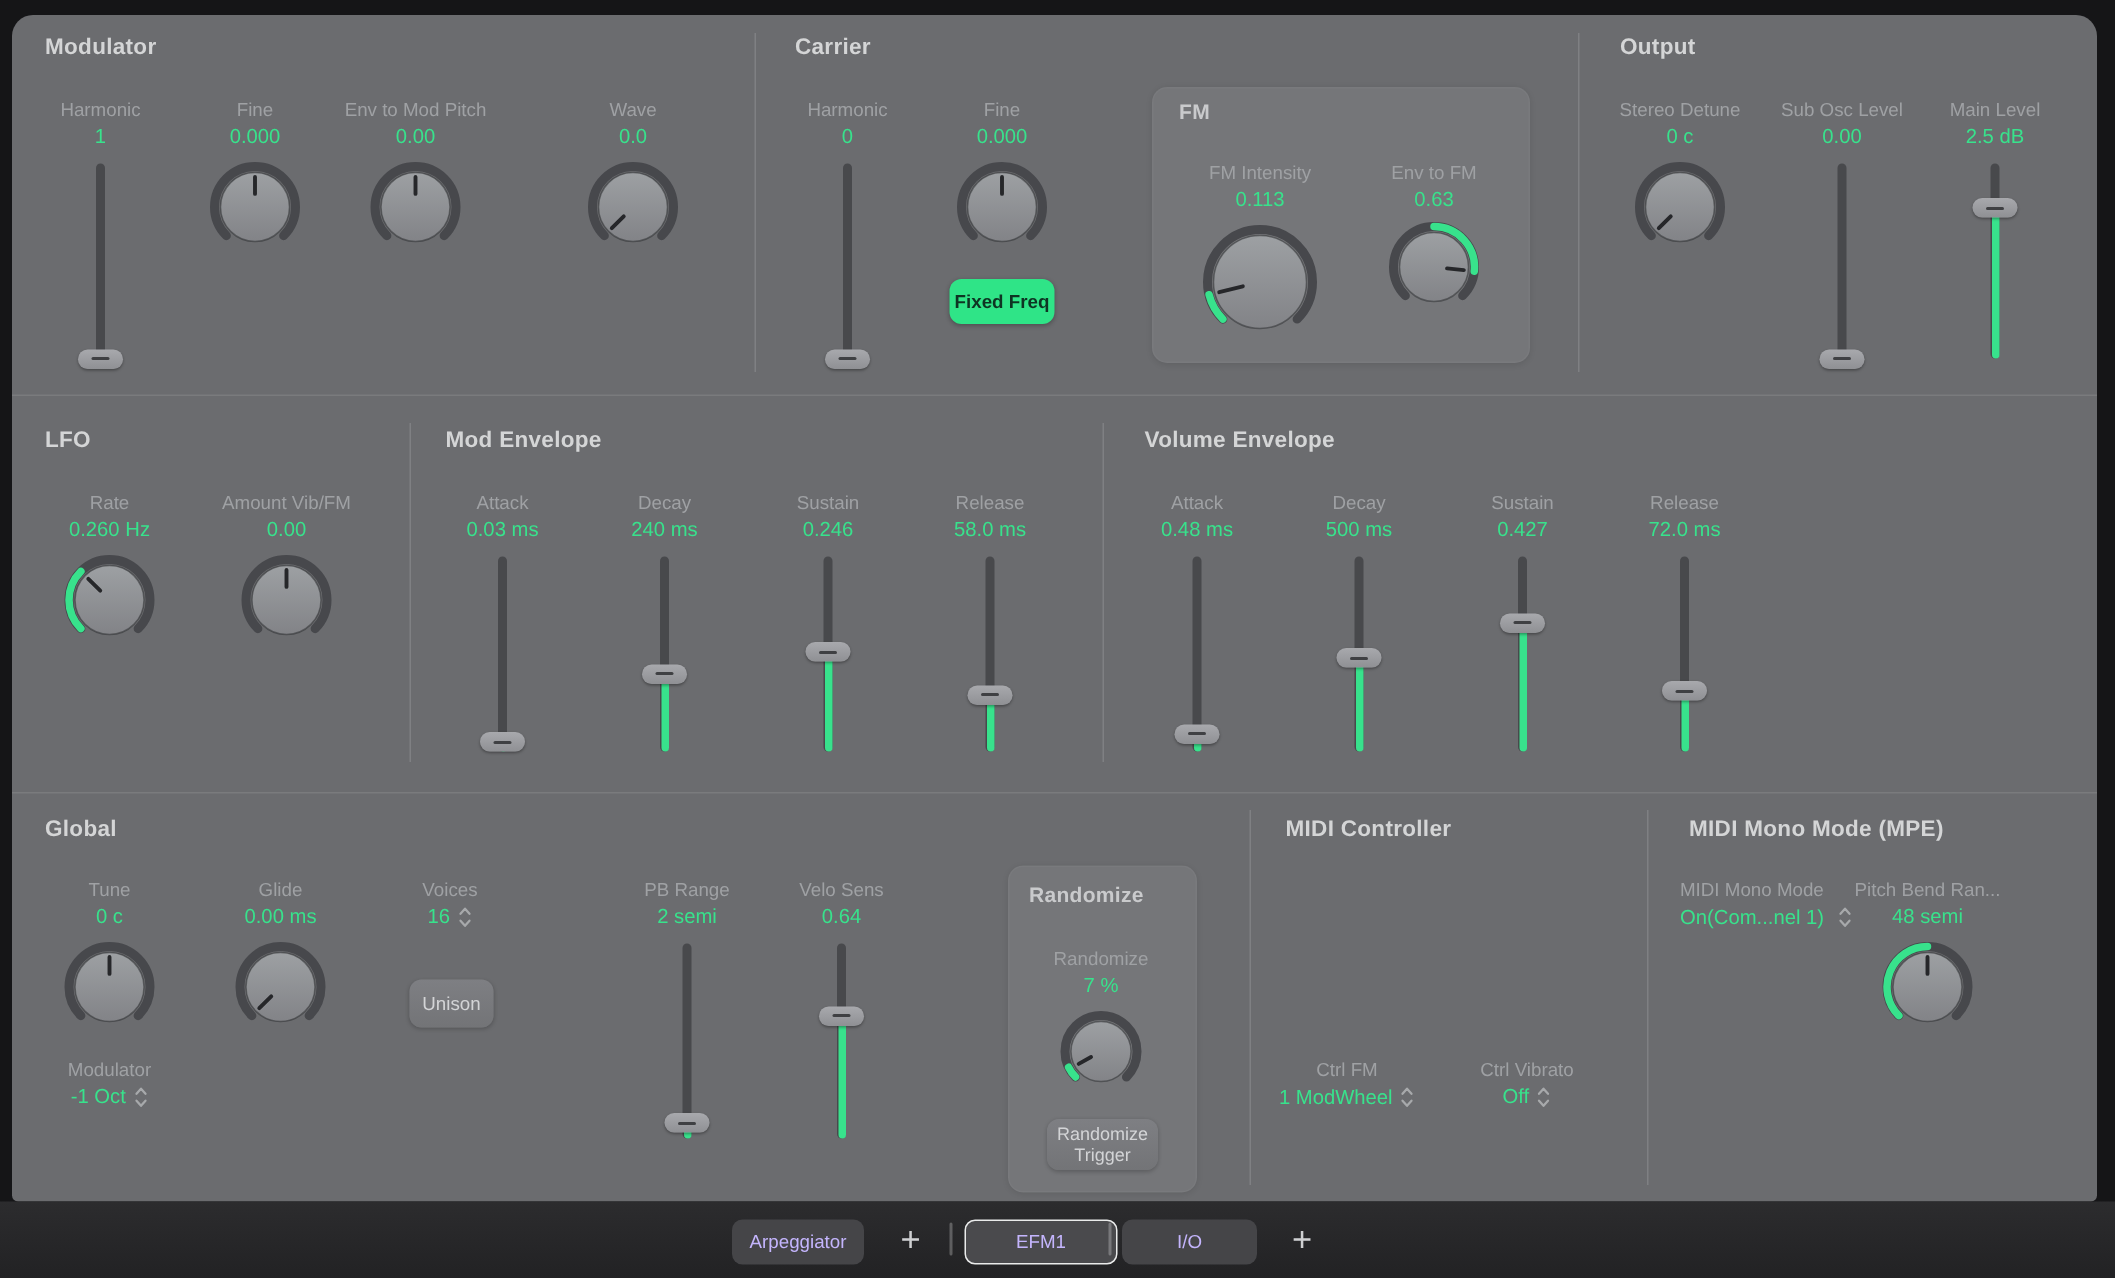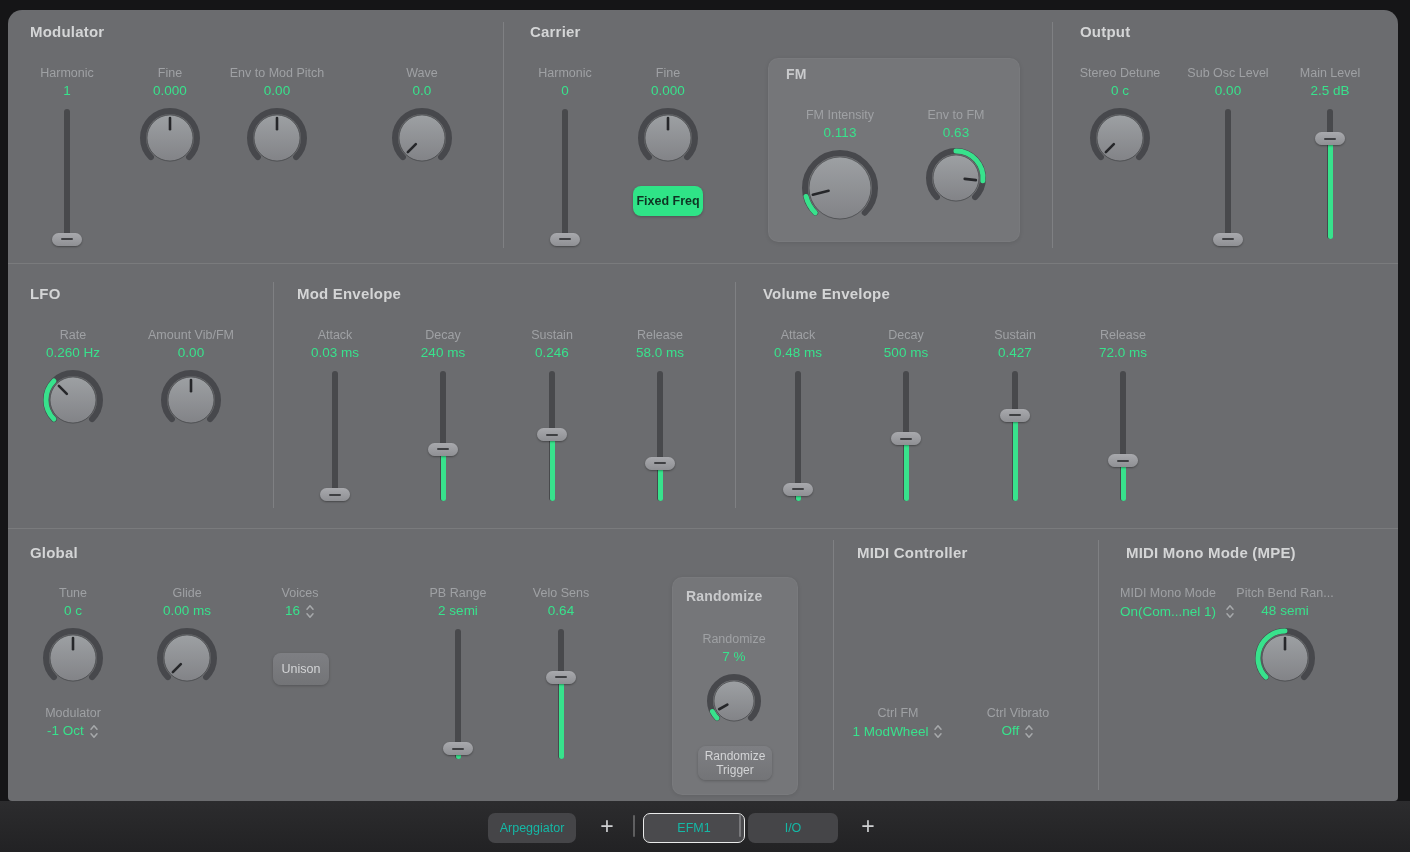--- a/index.html
+++ b/index.html
@@ -32,21 +32,21 @@
   .slider{margin-top:10px;position:relative;width:34px;height:130px;}
   .sl-track{position:absolute;left:14px;top:0;width:6px;height:130px;background:var(--track);border-radius:3px;}
   .sl-fill{position:absolute;left:14.5px;width:5px;background:var(--green);border-radius:2.5px;}
   .sl-handle{position:absolute;left:2px;width:30px;height:13px;border-radius:6.5px;background:linear-gradient(#a8a9ad,#8f9094);box-shadow:0 1px 2px rgba(0,0,0,0.35);display:flex;align-items:center;justify-content:center;}
   .sl-dash{width:12px;height:2px;background:#3f4043;border-radius:1px;}
   .btn-green{position:absolute;border:none;border-radius:8px;background:#2fe487;color:#0e3423;font-family:"Liberation Sans",sans-serif;font-size:12.5px;font-weight:700;cursor:pointer;box-shadow:0 1px 3px rgba(0,0,0,0.25);}
   .btn-gray{position:absolute;border:none;border-radius:8px;background:linear-gradient(#7e7f83,#737477);color:#d3d4d6;font-family:"Liberation Sans",sans-serif;font-size:12.5px;cursor:pointer;box-shadow:0 1px 3px rgba(0,0,0,0.22);}
   .btn-gray.two-line{font-size:12px;line-height:14px;padding:2px 4px;}
   .stepper{display:inline-flex;line-height:0;}
   .bottombar{position:absolute;left:0;top:801px;width:1410px;height:51px;background:linear-gradient(#2c2c2e,#222224);}
-  .chain-btn{position:absolute;top:12px;height:30px;border:none;border-radius:7px;background:#454548;color:#14b8a6;font-family:"Liberation Sans",sans-serif;font-size:12.5px;cursor:pointer;}
+  .chain-btn{position:absolute;top:12px;height:30px;border:none;border-radius:7px;background:#454548;color:#c4b5fd;font-family:"Liberation Sans",sans-serif;font-size:12.5px;cursor:pointer;}
   .chain-btn.selected{background:#4a4a4d;border:1.5px solid #eaebeb;}
   .chain-plus{position:absolute;top:10px;width:30px;height:30px;border:none;background:none;color:#cfd0d2;font-size:23px;font-weight:300;line-height:30px;text-align:center;font-family:"Liberation Sans",sans-serif;cursor:pointer;}
   .chain-divider{position:absolute;top:14px;width:2px;height:22px;border-radius:1px;background:rgba(255,255,255,0.26);}
 </style>
 </head>
 <body>
 
 <div class="stage">
   <div class="panel-bg"></div>
 

